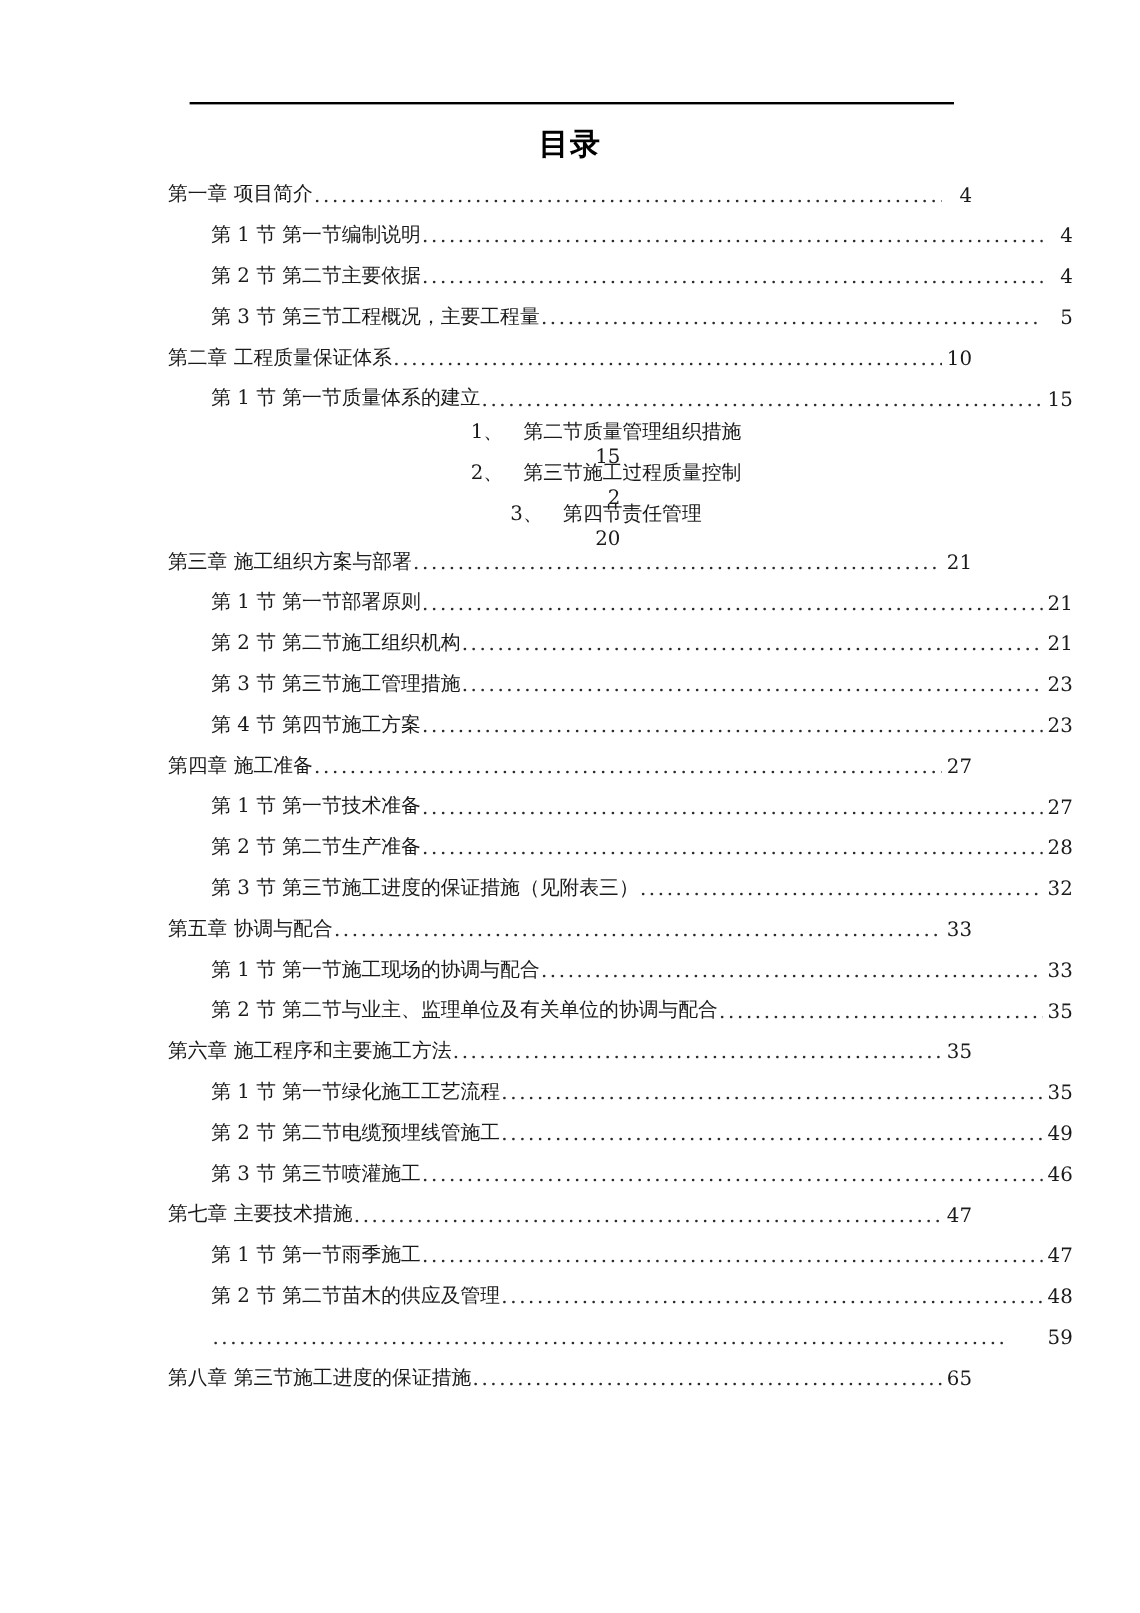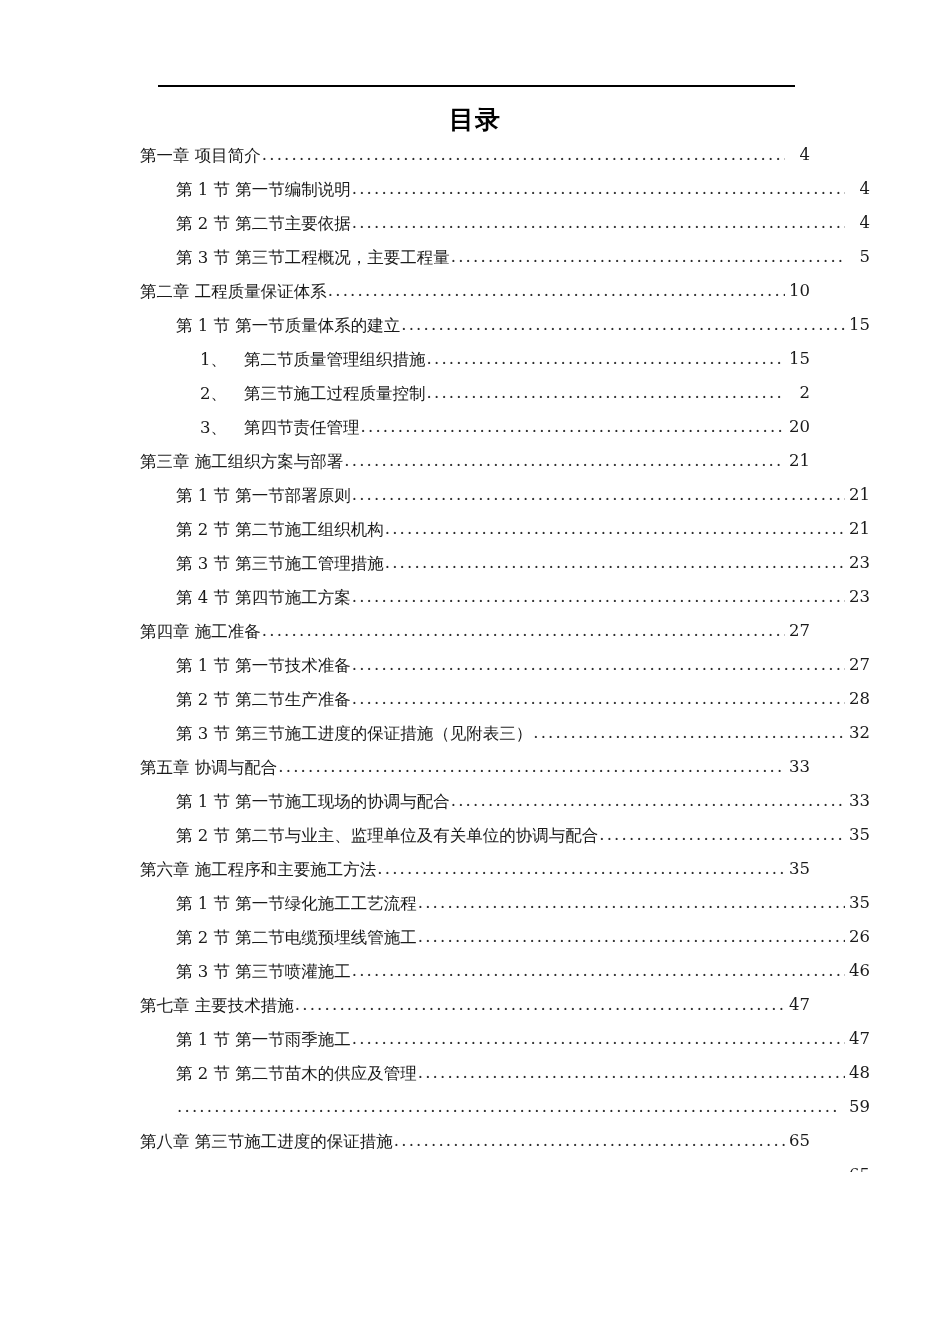--- a/index.html
+++ b/index.html
@@ -39,21 +39,21 @@
     font-family: "DejaVu Sans", "Liberation Sans", sans-serif;
   }
   .toc {
     position: absolute;
     left: 0;
     top: 145px;
     width: 950px;
   }
   .toc-entry {
     display: flex;
-    align-items: flex-start;
+    align-items: center;
     height: 34px;
     font-size: 16.5px;
     white-space: nowrap;
     color: #1a1a1a;
   }
   .toc-entry .label {
     flex: 0 0 auto;
   }
   .toc-entry .leader {
     flex: 1 1 auto;
@@ -64,22 +64,22 @@
     color: #2a2a2a;
     
   }
   .toc-entry .page-no {
     flex: 0 0 auto;
     text-align: right;
     min-width: 24px;
   }
   
   .lvl-1 { padding-left: 140px; padding-right: 140px; }
-  .lvl-2 { padding-left: 176px; padding-right: 80px; }
-  .lvl-3 { padding-left: 200px; padding-right: 140px; }
+  .lvl-2 { padding-left: 176px; padding-right: 56px; }
+  .lvl-3 { padding-left: 200px; padding-right: 140px; flex-direction: column; }
 
   .lvl-3 .num {
     display: inline-block;
     min-width: 44px;
   }
   .page-number {
     position: absolute;
     left: 0;
     top: 1232px;
     width: 950px;
@@ -211,21 +211,21 @@
         <span class="page-no">35</span>
       </div>
       <div class="toc-entry lvl-2">
         <span class="label">第 1 节  第一节绿化施工工艺流程</span>
         <span class="leader">.........................................................................................</span>
         <span class="page-no">35</span>
       </div>
       <div class="toc-entry lvl-2">
         <span class="label">第 2 节  第二节电缆预埋线管施工</span>
         <span class="leader">.........................................................................................</span>
-        <span class="page-no">26</span>
+        <span class="page-no">49</span>
       </div>
       <div class="toc-entry lvl-2">
         <span class="label">第 3 节  第三节喷灌施工</span>
         <span class="leader">.........................................................................................</span>
         <span class="page-no">46</span>
       </div>
       <div class="toc-entry lvl-1">
         <span class="label">第七章  主要技术措施</span>
         <span class="leader">.........................................................................................</span>
         <span class="page-no">47</span>

